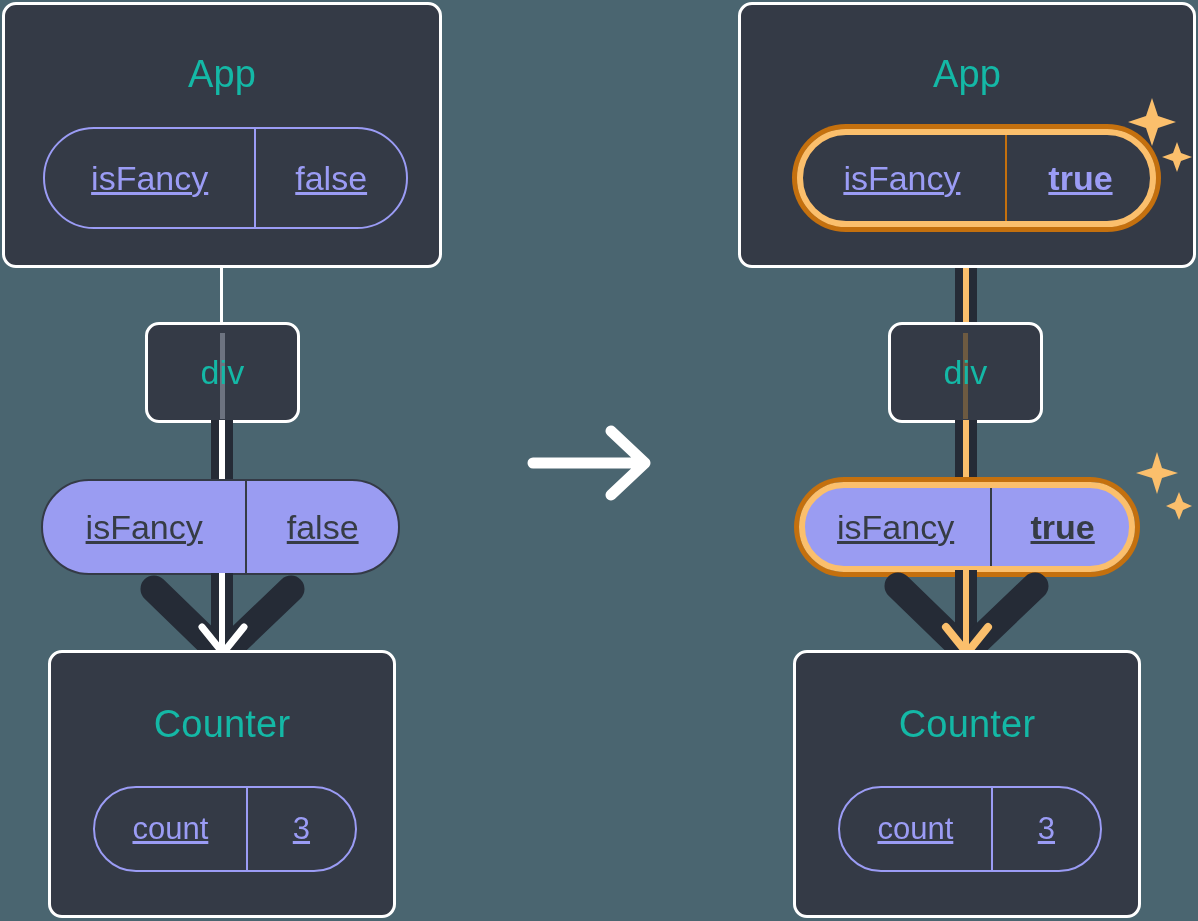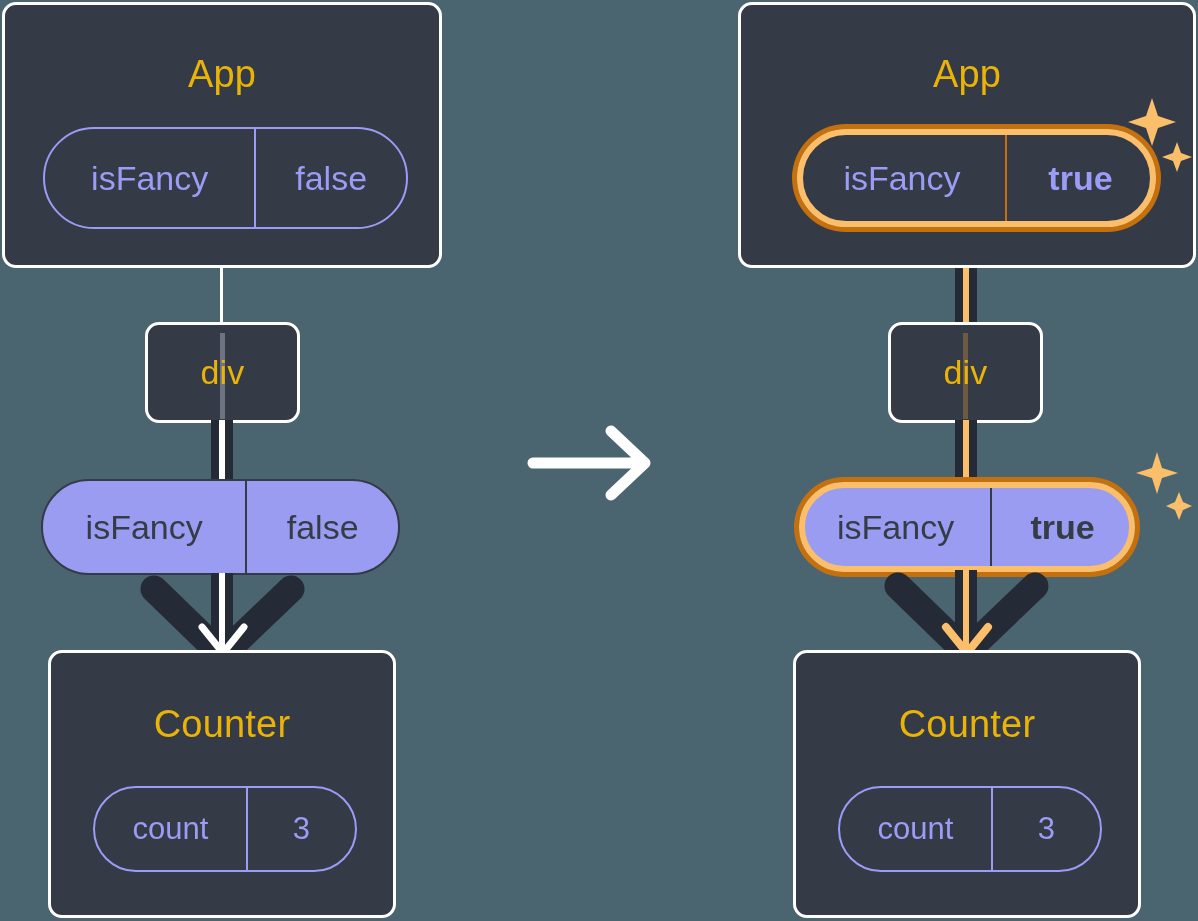--- a/index.html
+++ b/index.html
@@ -22,41 +22,42 @@
     background: #343a46;
     border: 3px solid #ffffff;
     border-radius: 14px;
     box-sizing: border-box;
   }
   .panel-title {
     position: absolute;
     left: 0;
     right: 0;
     text-align: center;
-    color: #eab308;
+    color: #14b8a6;
     font-size: 38px;
     letter-spacing: .2px;
     white-space: nowrap;
   }
 
   
   .pill {
     position: absolute;
     box-sizing: border-box;
     display: flex;
     align-items: stretch;
     border-radius: 999px;
     overflow: hidden;
   }
   .pill .cell {
     display: flex;
     align-items: center;
     justify-content: center;
     white-space: nowrap;
     box-sizing: border-box;
+    text-decoration: underline;
   }
 
   
   .pill.outline {
     border: 2px solid #9b9cf5;
     background: transparent;
   }
   .pill.outline .cell { color: #9b9cf5; font-size: 34px; }
   .pill.outline .cell.key { flex: 0 0 58%; }
   .pill.outline .cell.val { flex: 1 1 auto; border-left: 2px solid #9b9cf5; }

